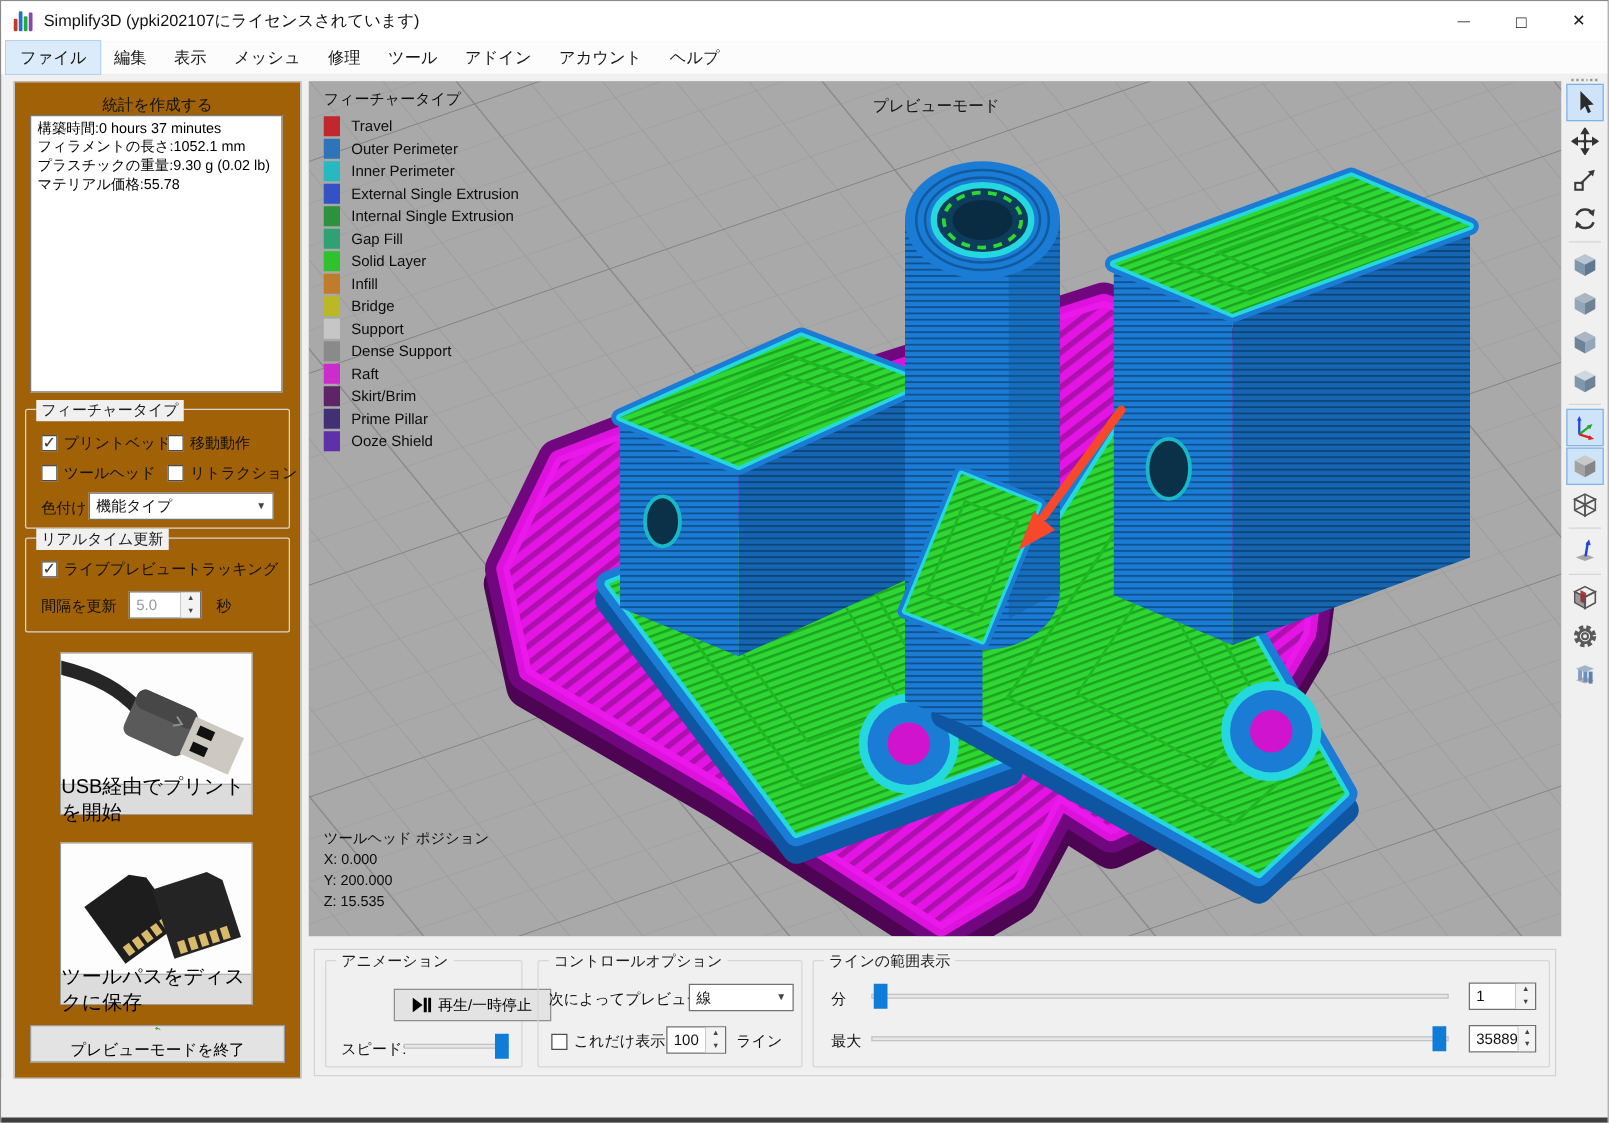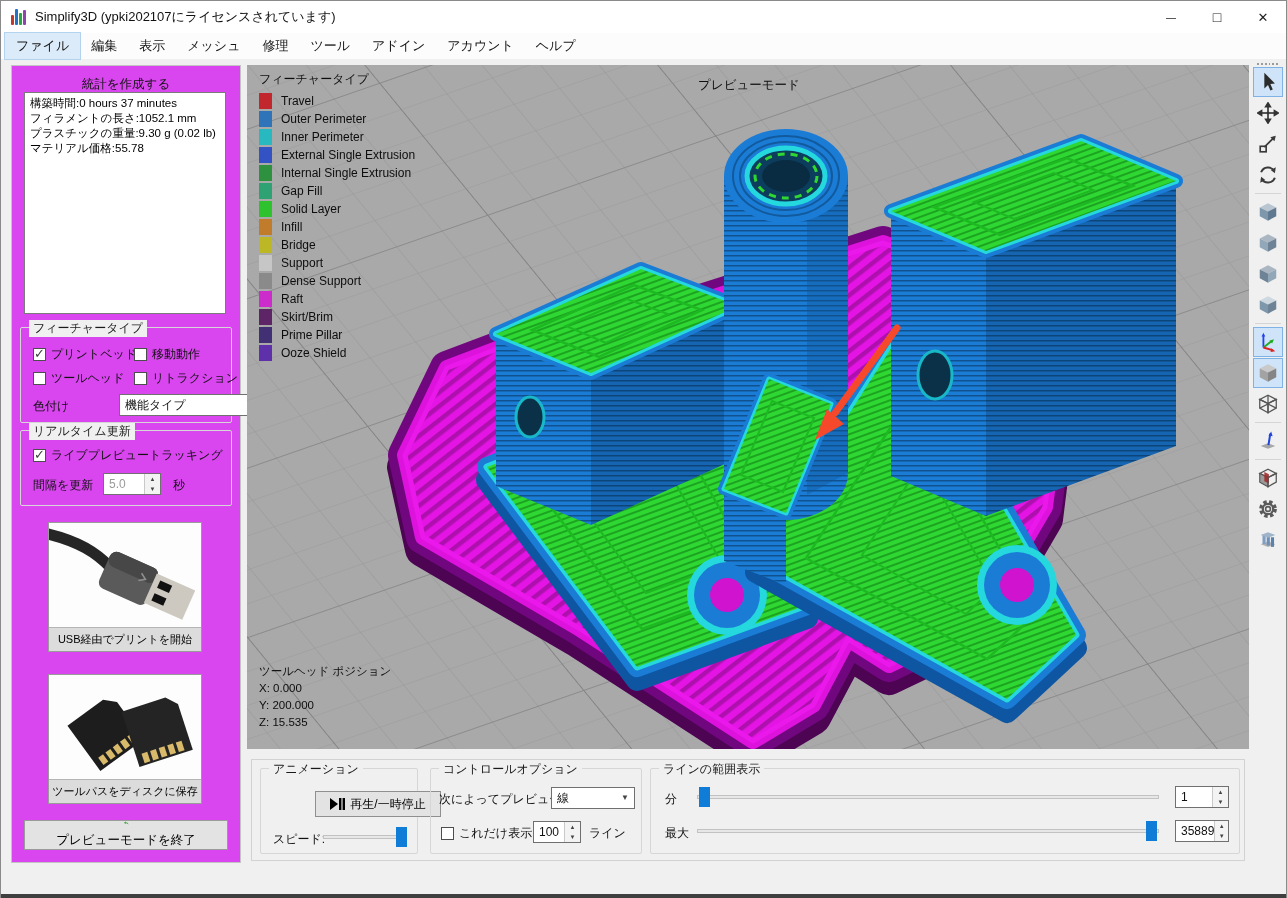--- a/index.html
+++ b/index.html
@@ -17,38 +17,38 @@
   .wc-min::after { content:"—"; font-size:10px; }
   .wc-max::after { content:"□"; font-size:14px; }
   .wc-close::after { content:"✕"; font-size:13px; }
 
   
   #menubar { position:absolute; left:0; top:32px; width:100%; height:26px; background:#fcfcfc; display:flex; align-items:stretch; padding-left:4px; }
   .menu-item { padding:0 11px; display:flex; align-items:center; font-size:13px; color:#151515; }
   .menu-item.active { background:#dcebfa; outline:1px solid #b3d2ee; }
 
   
-  #leftpanel { position:absolute; left:10px; top:64px; width:230px; height:798px; background:#d946ef; border:1px solid #c3c3c3; }
+  #leftpanel { position:absolute; left:10px; top:64px; width:230px; height:798px; background:#a16207; border:1px solid #c3c3c3; }
   #stats-title { position:absolute; left:0; top:10px; width:100%; text-align:center; font-size:12.5px; color:#111; }
   #stats-box { position:absolute; left:12px; top:26px; width:202px; height:222px; background:#fff; border:1px solid #7a7a7a; padding:3px 5px; font-size:11.5px; line-height:15px; color:#000; }
   .groupbox { position:absolute; border:1px solid #d6d6d6; border-radius:2px; }
   .gb-label { position:absolute; top:-8px; left:8px; background:#f0f0f0; padding:0 4px; font-size:12px; color:#1a1a1a; white-space:nowrap; }
   .cb { display:inline-block; width:13px; height:13px; background:#fff; border:1px solid #4d4d4d; position:relative; vertical-align:-2px; flex:none; }
   .cb.checked::after { content:"✓"; position:absolute; left:0px; top:-3px; font-size:13px; color:#3d3d3d; font-weight:bold; }
   .cbrow { position:absolute; display:flex; align-items:center; gap:5px; font-size:12px; color:#111; white-space:nowrap; }
   .combo { position:absolute; background:#fff; border:1px solid #707070; height:22px; font-size:12px; color:#111; display:flex; align-items:center; padding-left:5px; }
   .combo::after { content:"▼"; position:absolute; right:5px; top:5px; font-size:8px; color:#444; }
   .spin { position:absolute; background:#fff; border:1px solid #707070; height:22px; font-size:12px; color:#111; display:flex; align-items:center; }
   .spin .val { flex:1; padding-left:5px; }
   .spin .arrows { width:16px; height:100%; border-left:1px solid #c9c9c9; display:flex; flex-direction:column; }
   .spin .arrows span { flex:1; display:flex; align-items:center; justify-content:center; font-size:6px; color:#444; background:#f3f3f3; }
   .spin.disabled .val { color:#9a9a9a; }
   .imgbtn { position:absolute; left:36px; width:154px; height:130px; border:1px solid #9a9a9a; background:#fff; }
   .imgbtn .pic { position:absolute; left:0; top:0; width:100%; height:105px; background:#fdfdfd; }
-  .imgbtn .cap { position:absolute; left:0; bottom:0; width:100%; height:24px; background:#dcdcdc; border-top:1px solid #b5b5b5; display:flex; align-items:center; justify-content:center; font-size:11px; color:#000; }
+  .imgbtn .cap { position:absolute; left:0; bottom:0; width:100%; height:24px; background:#dcdcdc; border-top:1px solid #b5b5b5; display:flex; align-items:center; justify-content:center; font-size:16px; color:#000; }
   #exit-btn { position:absolute; left:12px; top:754px; width:204px; height:30px; background:#e3e3e3; border:1px solid #9a9a9a; display:flex; align-items:center; justify-content:center; gap:7px; font-size:12.5px; color:#000;flex-direction:column; }
 
   
   #viewport { position:absolute; left:246px; top:64px; width:1004px; height:684px; background:#a9a9a9; overflow:hidden; }
   #scene { position:absolute; left:0; top:0; }
   #mode-label { position:absolute; left:0; top:12px; width:100%; text-align:center; font-size:12.5px; color:#101010; }
   #legend { position:absolute; left:12px; top:6px; font-size:12px; color:#0d0d0d; }
   #legend .ltitle { margin-bottom:4px; }
   .lrow { display:flex; align-items:center; height:18px; gap:9px; }
   .sw { width:13px; height:16px; flex:none; }
@@ -127,21 +127,21 @@
       </div>
       <div class="cbrow" style="left:12px;top:42px;">
         <span class="cb"></span>
         <span>ツールヘッド</span>
       </div>
       <div class="cbrow" style="left:113px;top:42px;">
         <span class="cb"></span>
         <span>リトラクション</span>
       </div>
       <span class="rowlabel" style="left:12px;top:70px;">色付け</span>
-      <div class="combo" style="left:50px;top:66px;width:148px;margin-left:48px;">
+      <div class="combo" style="left:50px;top:66px;width:148px;">
         <span>機能タイプ</span>
       </div>
     </div>
 
     <div class="groupbox" style="left:8px;top:364px;width:212px;height:76px;">
       <span class="gb-label">リアルタイム更新</span>
       <div class="cbrow" style="left:12px;top:16px;">
         <span class="cb checked"></span>
         <span>ライブプレビュートラッキング</span>
       </div>

